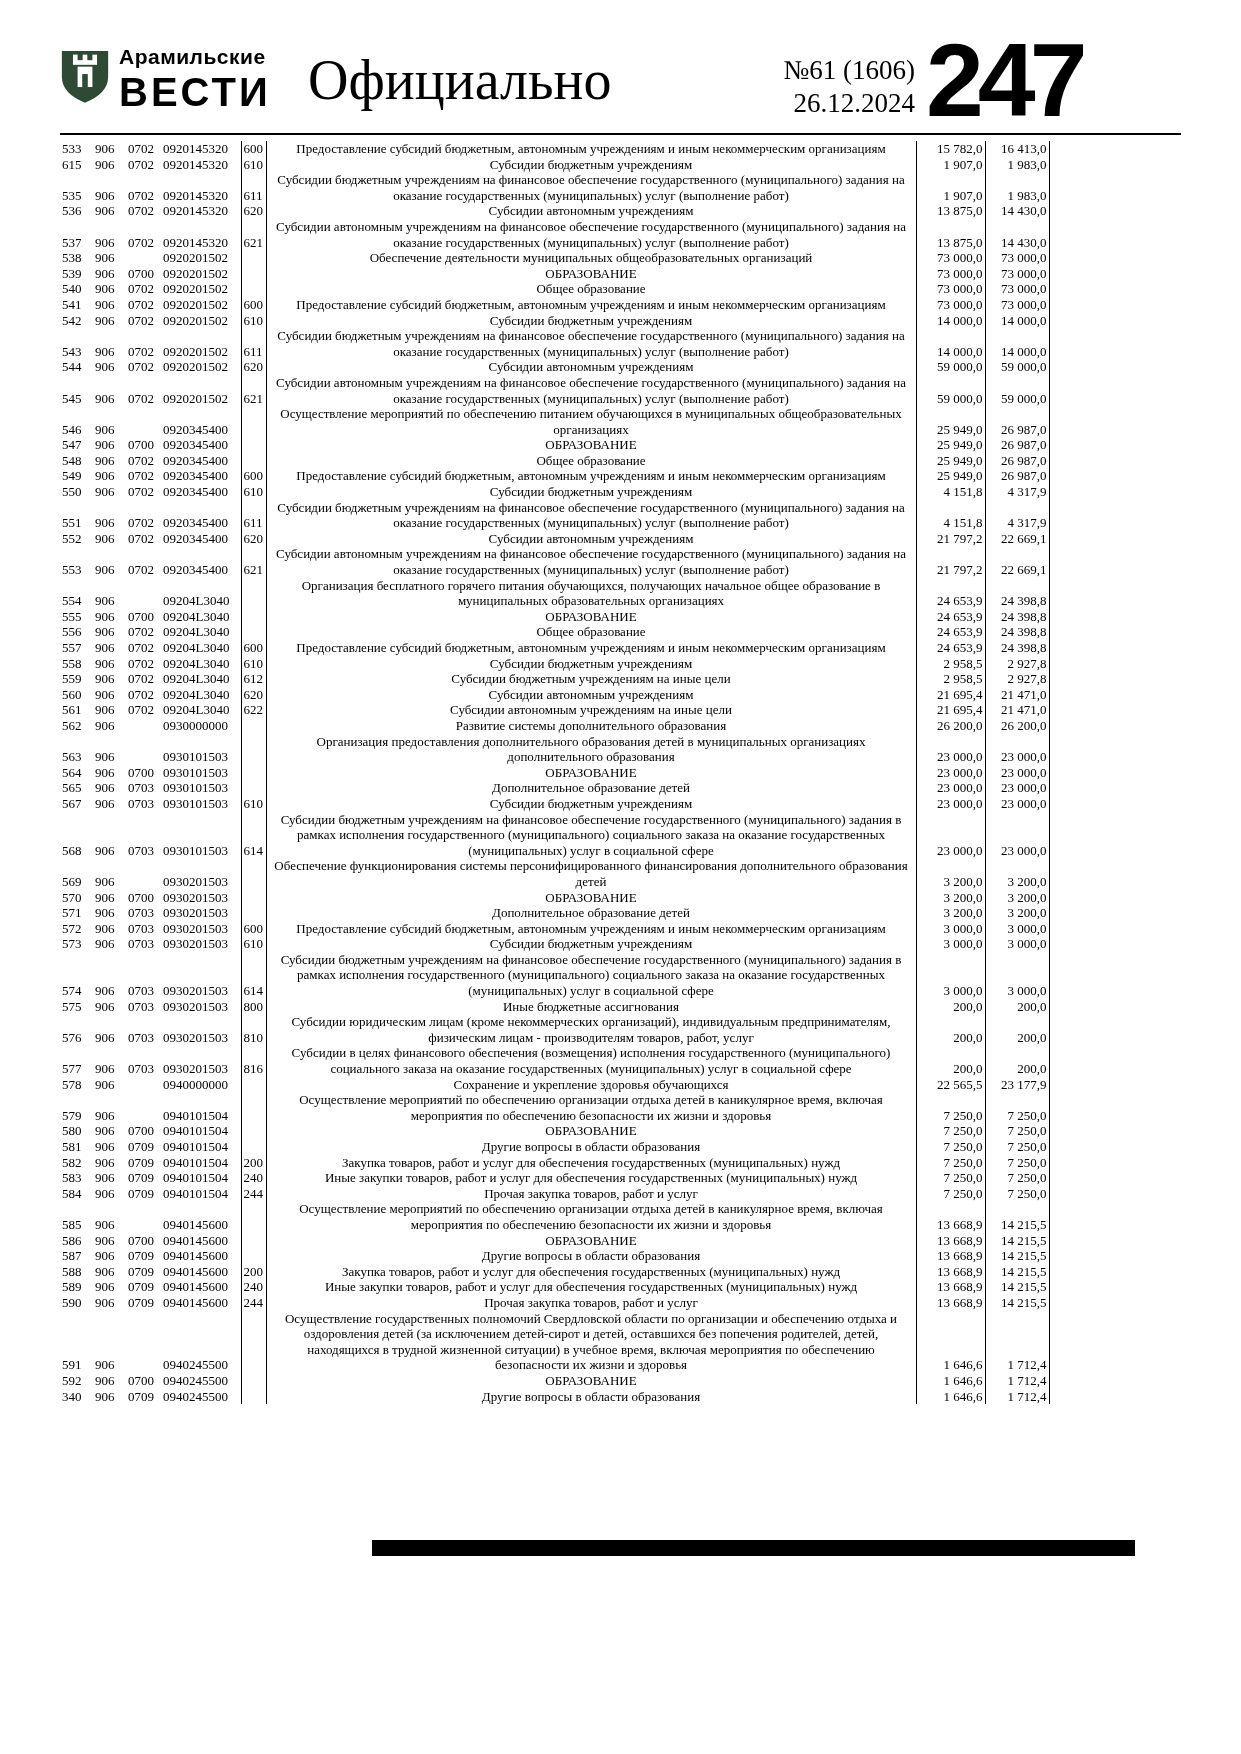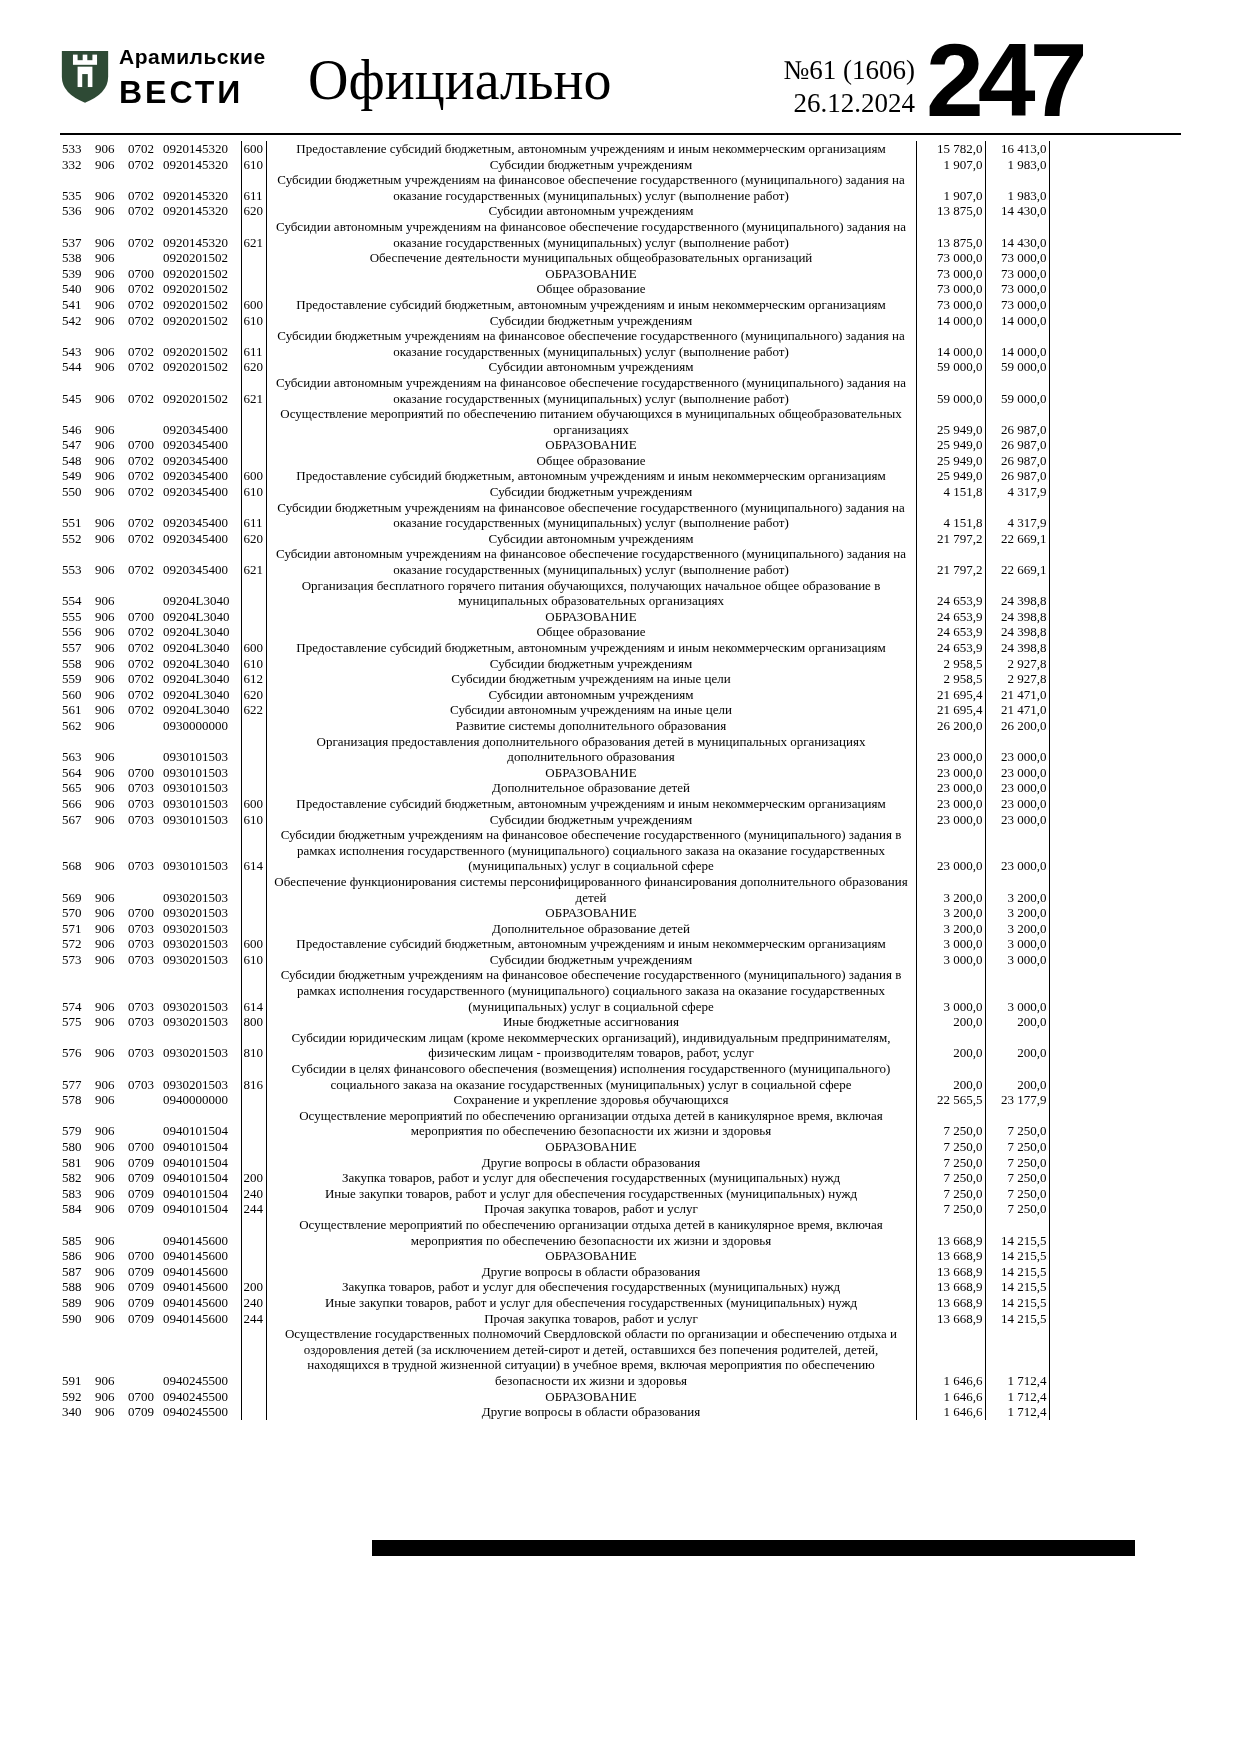--- a/index.html
+++ b/index.html
@@ -15,21 +15,21 @@
 
   
   .brand { position:absolute; left:60px; top:45px; display:flex; gap:9px; align-items:flex-start; }
   .brand-text { display:flex; flex-direction:column; }
   .brand-top {
     font-family:"Liberation Sans","DejaVu Sans",sans-serif;
     font-weight:bold; font-size:21px; letter-spacing:0.5px; line-height:24px;
   }
   .brand-name {
     font-family:"Liberation Sans","DejaVu Sans",sans-serif;
-    font-weight:900; font-size:32px; letter-spacing:3px; line-height:46px;
+    font-weight:900; font-size:40px; letter-spacing:3px; line-height:46px;
   }
   .section-title {
     position:absolute; left:308px; top:50px;
     font-size:56px; line-height:60px;
   }
   .issue {
     position:absolute; right:326px; top:54px;
     text-align:right; font-size:27px; line-height:33px; white-space:nowrap;
   }
   .page-num {
@@ -121,21 +121,21 @@
       <td class="c-adm">906</td>
       <td class="c-sec">0702</td>
       <td class="c-tgt">0920145320</td>
       <td class="c-typ">600</td>
       <td class="c-desc">Предоставление субсидий бюджетным, автономным учреждениям и иным некоммерческим организациям</td>
       <td class="c-a1">15 782,0</td>
       <td class="c-a2">16 413,0</td>
     </tr>
 
     <tr>
-      <td class="c-num">332</td>
+      <td class="c-num">615</td>
       <td class="c-adm">906</td>
       <td class="c-sec">0702</td>
       <td class="c-tgt">0920145320</td>
       <td class="c-typ">610</td>
       <td class="c-desc">Субсидии бюджетным учреждениям</td>
       <td class="c-a1">1 907,0</td>
       <td class="c-a2">1 983,0</td>
     </tr>
 
     <tr>
@@ -472,30 +472,20 @@
       <td class="c-num">565</td>
       <td class="c-adm">906</td>
       <td class="c-sec">0703</td>
       <td class="c-tgt">0930101503</td>
       <td class="c-typ"></td>
       <td class="c-desc">Дополнительное образование детей</td>
       <td class="c-a1">23 000,0</td>
       <td class="c-a2">23 000,0</td>
     </tr>
 
-    <tr>
-      <td class="c-num">566</td>
-      <td class="c-adm">906</td>
-      <td class="c-sec">0703</td>
-      <td class="c-tgt">0930101503</td>
-      <td class="c-typ">600</td>
-      <td class="c-desc">Предоставление субсидий бюджетным, автономным учреждениям и иным некоммерческим организациям</td>
-      <td class="c-a1">23 000,0</td>
-      <td class="c-a2">23 000,0</td>
-    </tr>
 
     <tr>
       <td class="c-num">567</td>
       <td class="c-adm">906</td>
       <td class="c-sec">0703</td>
       <td class="c-tgt">0930101503</td>
       <td class="c-typ">610</td>
       <td class="c-desc">Субсидии бюджетным учреждениям</td>
       <td class="c-a1">23 000,0</td>
       <td class="c-a2">23 000,0</td>

